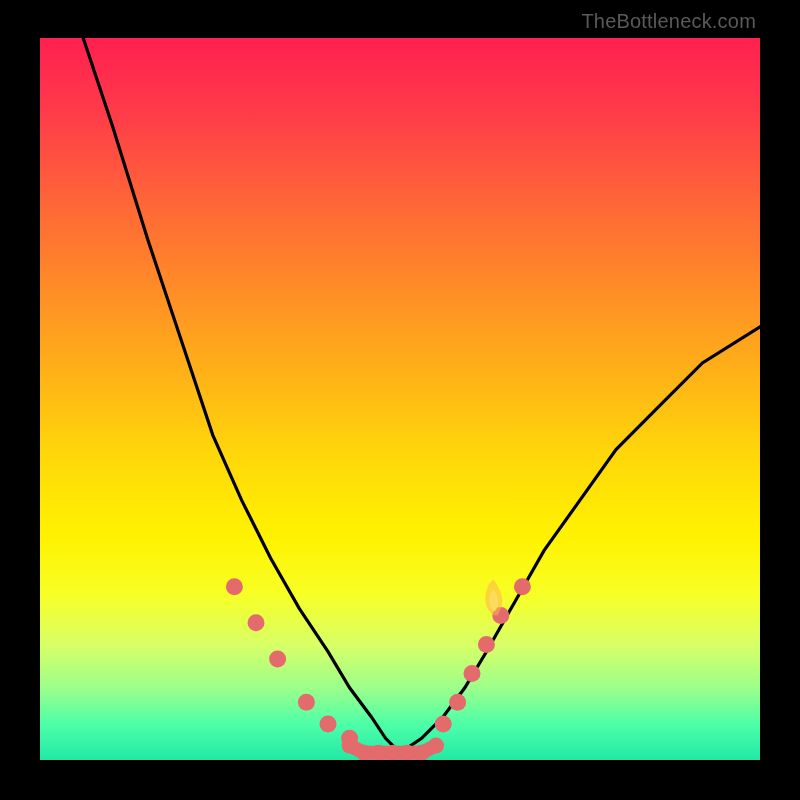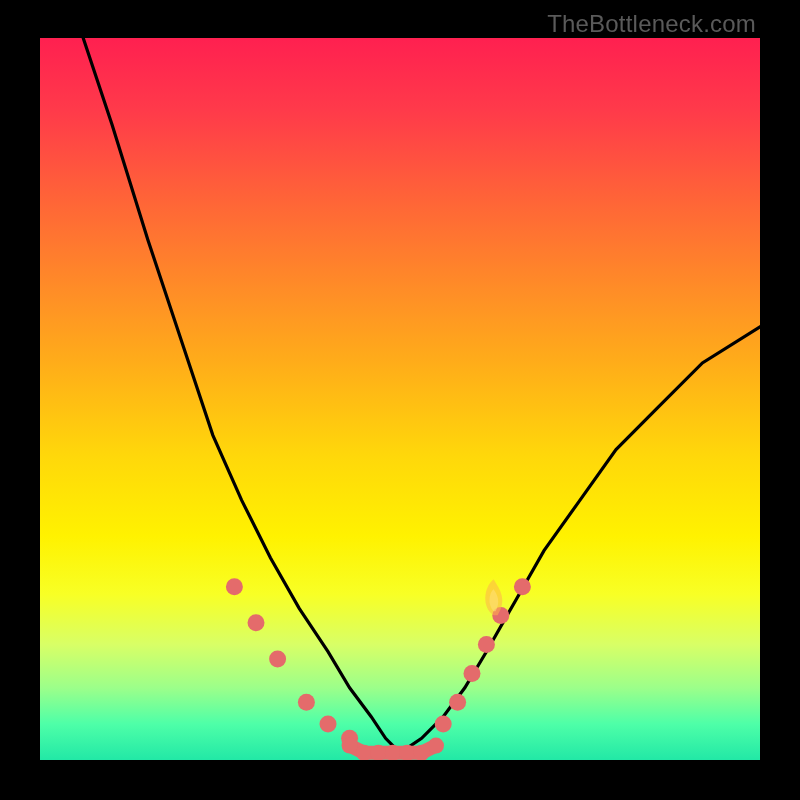--- a/index.html
+++ b/index.html
@@ -26,21 +26,21 @@
       #d8ff66 84%,
       #9cff8a 90%,
       #4effa8 95%,
       #22e8a6 100%);
   }
   .watermark {
     position: absolute;
     top: 10px;
     right: 44px;
     font-family: Arial, Helvetica, sans-serif;
-    font-size: 24px;
+    font-size: 20px;
     color: #5a5a5a;
     letter-spacing: 0.2px;
     z-index: 5;
   }
   svg.curves {
     position: absolute;
     left: 0; top: 0;
     width: 720px; height: 722px;
   }
 </style>

